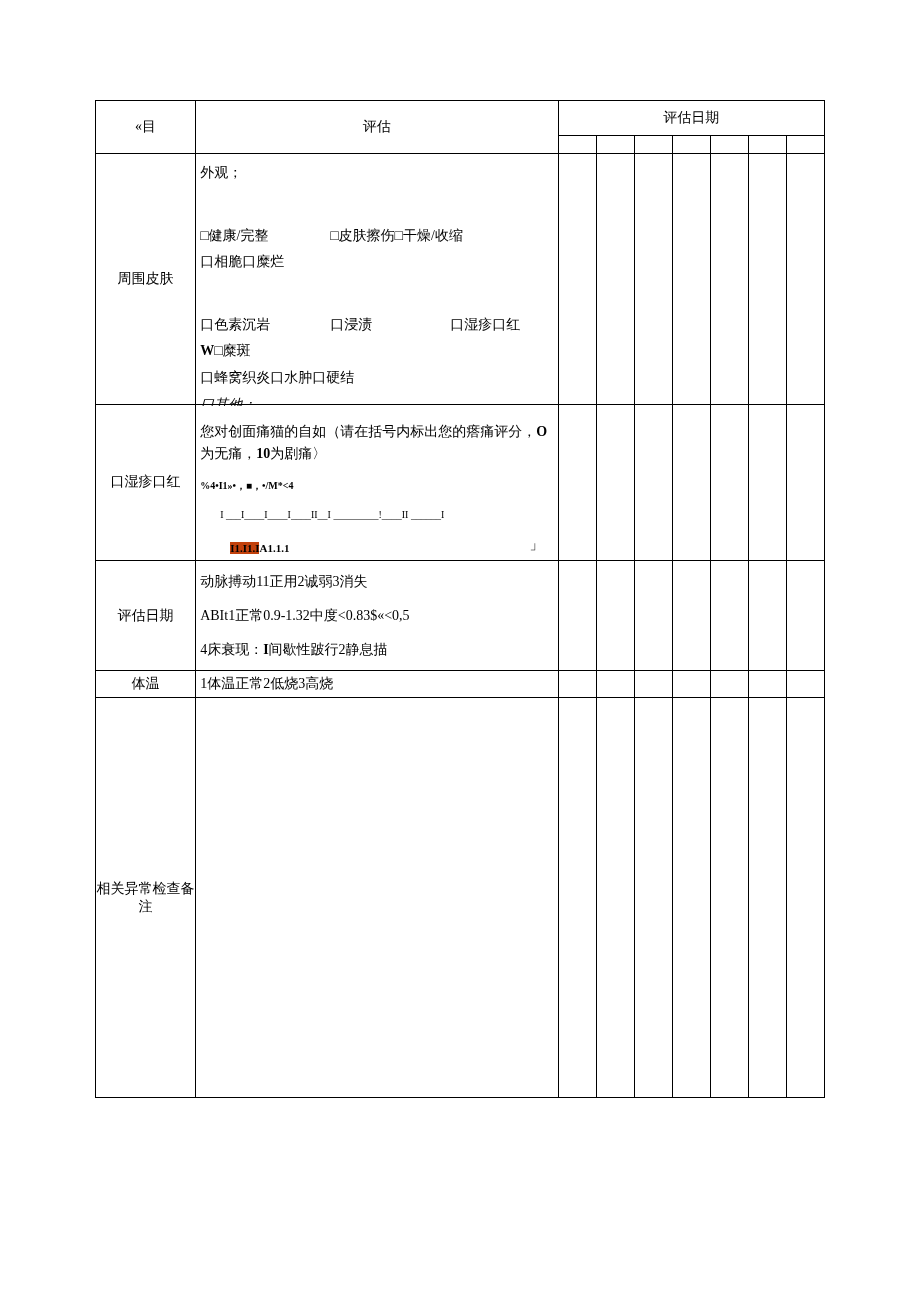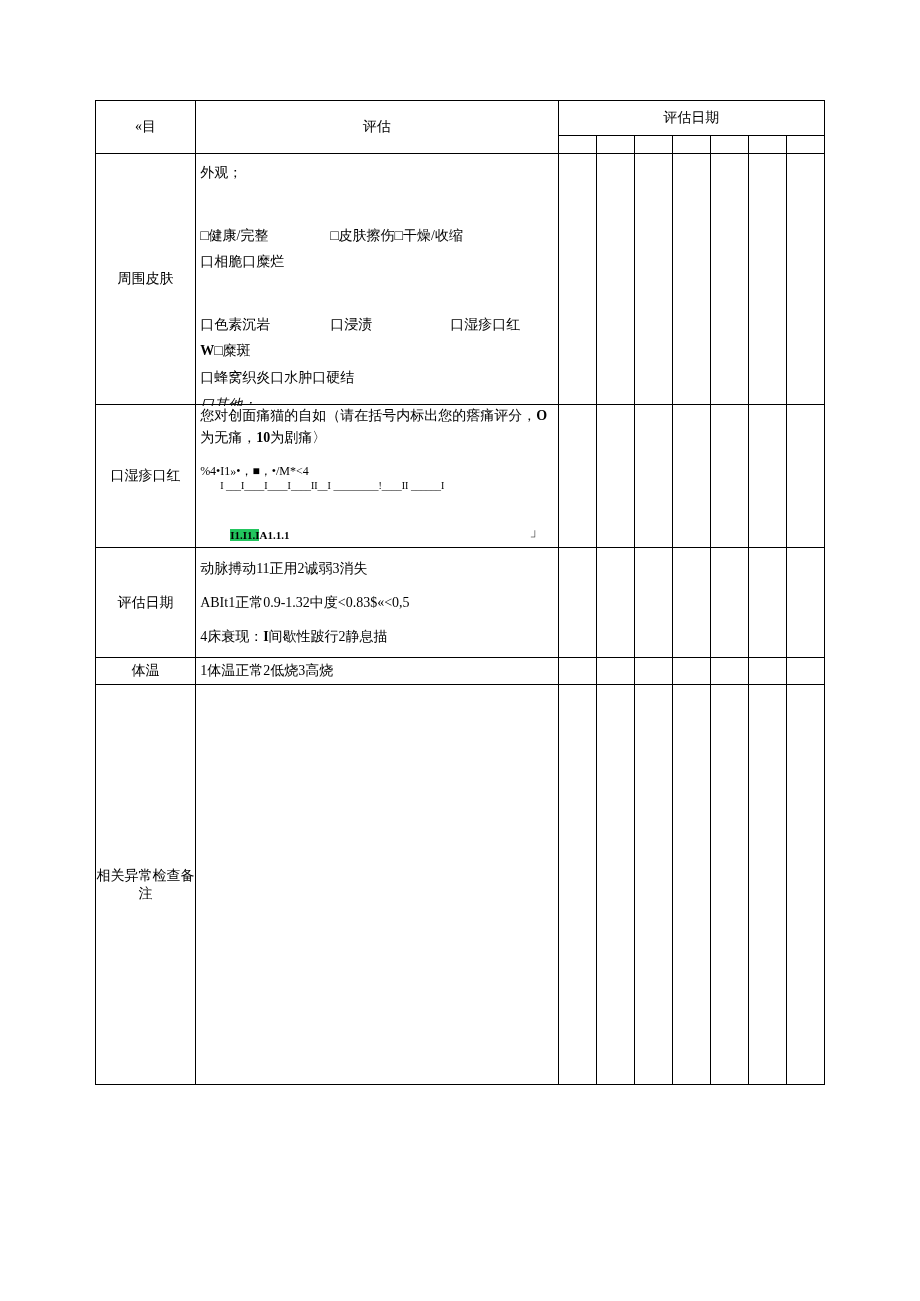--- a/index.html
+++ b/index.html
@@ -50,48 +50,49 @@
       line-height: 1.9;
       padding: 6px 4px 2px 4px;
     }
     .row-skin .last-line {
       margin-bottom: -4px;
       overflow: hidden;
       height: 14px;
       font-style: italic;
     }
     .row-pain .col-assess {
-      padding: 0 4px 6px 4px;
+      padding: 16px 4px 6px 4px;
     }
     .pain-prompt {
       line-height: 1.6;
       margin-bottom: 14px;
     }
     .pain-formula {
-      font-weight: normal;
-      font-size: 12px;
+      font-weight: bold;
+      font-size: 10px;
+      margin-bottom: 16px;
     }
     .pain-scale {
       font-size: 10px;
       margin-left: 20px;
-      margin-bottom: 32px;
+      margin-bottom: 16px;
     }
     .pain-code-row {
       display: flex;
       justify-content: space-between;
       align-items: flex-end;
       padding-right: 10px;
     }
     .pain-code {
       font-weight: bold;
       font-size: 11px;
       margin-left: 30px;
     }
     .hl {
-      background-color: #22c55e;
+      background-color: #c2410c;
     }
     .pain-bracket {
       font-family: "Times New Roman", serif;
     }
     .row-artery .col-assess {
       line-height: 2.4;
       padding: 4px 4px;
       margin-left: 24px;
     }
     .row-temp td {

